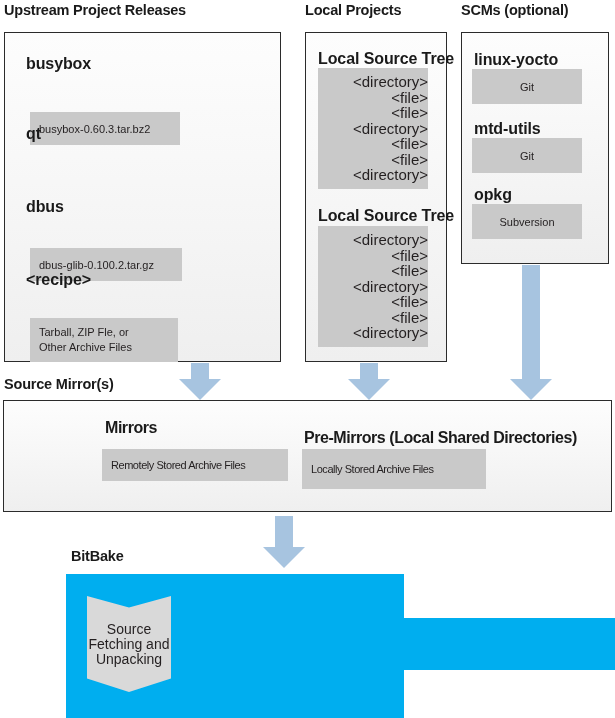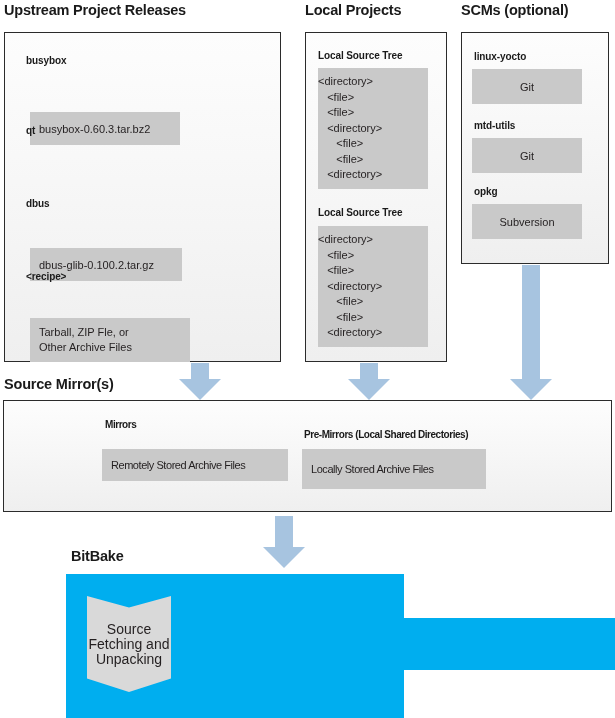--- a/index.html
+++ b/index.html
@@ -30,21 +30,21 @@
   
   .panel {
     border: 1px solid #2b2b2b;
     background: linear-gradient(to bottom, #fdfdfd 0%, #f7f7f7 45%, #efefef 100%);
     box-sizing: border-box;
   }
 
   
   .grp-label {
     font-weight: bold;
-    font-size: 10px;
+    font-size: 16px;
     color: #1a1a1a;
     letter-spacing: -0.1px;
     white-space: nowrap;
   }
 
   
   .chip {
     background: #c9c9c9;
     color: #231f20;
     font-size: 11px;
@@ -60,24 +60,24 @@
   }
   .chip.multiline {
     display: block;
     padding-top: 7px;
     line-height: 15px;
     white-space: pre-line;
   }
   .chip.tree {
     display: block;
     padding: 6px 0 6px 0;
-    text-align: left;
+    text-align: right;
     line-height: 15.5px;
     white-space: pre;
-    font-size: 11px;
+    font-size: 15px;
   }
 
   
   .cond { font-stretch: condensed; letter-spacing: -0.45px; }
 
   
   .arrow {
     position: absolute;
     background: transparent;
   }
@@ -131,21 +131,21 @@
 
   <div class="abs grp-label" style="left:21px; top:22px;">busybox</div>
   <div class="abs chip" style="left:25px; top:79px; width:150px; height:33px;">busybox-0.60.3.tar.bz2</div>
 
   <div class="abs grp-label" style="left:21px; top:92px;">qt</div>
 
   <div class="abs grp-label" style="left:21px; top:165px;">dbus</div>
   <div class="abs chip" style="left:25px; top:215px; width:152px; height:33px;">dbus-glib-0.100.2.tar.gz</div>
 
   <div class="abs grp-label" style="left:21px; top:238px;">&lt;recipe&gt;</div>
-  <div class="abs chip multiline" style="left:25px; top:285px; width:160px; height:44px; padding-left:9px;">Tarball, ZIP Fle, or
+  <div class="abs chip multiline" style="left:25px; top:285px; width:148px; height:44px; padding-left:9px;">Tarball, ZIP Fle, or
 Other Archive Files</div>
 </div>
 
 <div class="abs section-title" style="left:305px; top:2px;">Local Projects</div>
 
 <div class="abs panel" style="left:305px; top:32px; width:142px; height:330px;"></div>
 
 <div class="abs grp-label" style="left:318px; top:50px;">Local Source Tree</div>
 <div class="abs chip tree" style="left:318px; top:68px; width:110px; height:121px;">&lt;directory&gt;
    &lt;file&gt;

